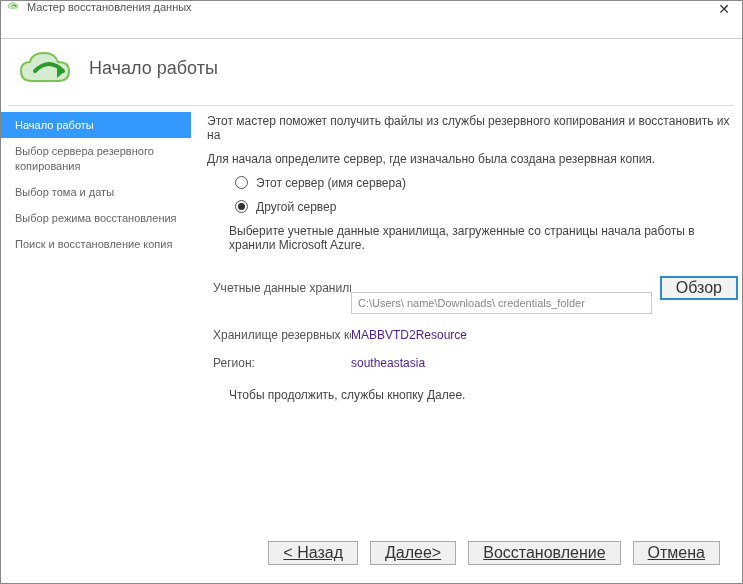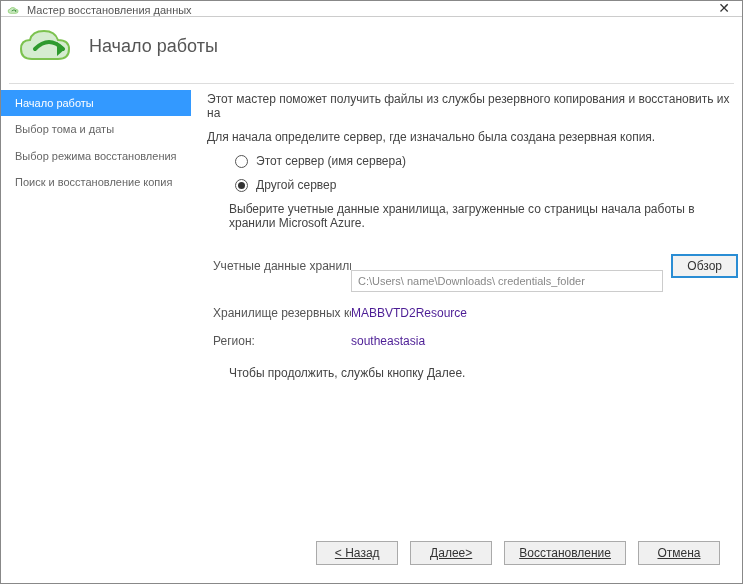--- a/index.html
+++ b/index.html
@@ -12,23 +12,23 @@
   }
   .window {
     width: 743px;
     height: 584px;
     border: 1px solid #888;
     display: flex;
     flex-direction: column;
     position: relative;
   }
   .titlebar {
-    height: 16px;
-    display: flex;
-    align-items: flex-end;
+    height: 38px;
+    display: flex;
+    align-items: flex-start;
     padding: 0 6px;
     border-bottom: 1px solid #ccc;
     font-size: 11px;
     color: #555;
   }
   .titlebar .app-icon {
     width: 14px; height: 10px;
     margin-right: 6px;
   }
   .titlebar .app-icon svg { display:block; }
@@ -85,21 +85,21 @@
     flex: 1;
     padding: 8px 4px 0 0;
     font-size: 12px;
     color: #444;
     position: relative;
     overflow: hidden;
   }
   .content p { margin: 0 0 10px 16px; }
   .radio-row {
     display: flex;
-    align-items: flex-end;
+    align-items: flex-start;
     margin: 4px 0 10px 0;
     padding-left: 44px;
   }
   .radio {
     width: 13px; height: 13px;
     border: 1px solid #555;
     border-radius: 50%;
     margin-right: 8px;
     display: inline-flex;
     align-items: center;
@@ -141,21 +141,21 @@
     color: #888;
     background: #fff;
     margin-right: 8px;
     margin-top: 30px;
   }
   .btn {
     height: 24px;
     padding: 0 14px;
     border: 1px solid #888;
     background: #eee;
-    font-size: 12px;
+    font-size: 16px;
     cursor: pointer;
     color: #333;
     display: inline-flex;
     align-items: center;
   }
   .btn.primary-outline {
     border: 2px solid #2a8dd4;
     background: #f2f2f2;
   }
   .footer {
@@ -200,20 +200,21 @@
     </span>
     <h1>Начало работы</h1>
   </div>
 
   <div class="separator"></div>
 
   <div class="body">
 
     <div class="sidebar">
       <div class="step active">Начало работы</div>
+      <div class="step">Выбор сервера резервного копирования</div>
       <div class="step">Выбор тома и даты</div>
       <div class="step">Выбор режима восстановления</div>
       <div class="step">Поиск и восстановление копия</div>
     </div>
 
     <div class="content">
 
       <p>Этот мастер поможет получить файлы из службы резервного копирования и восстановить их на</p>
 
       <p>Для начала определите сервер, где изначально была создана резервная копия.</p>

